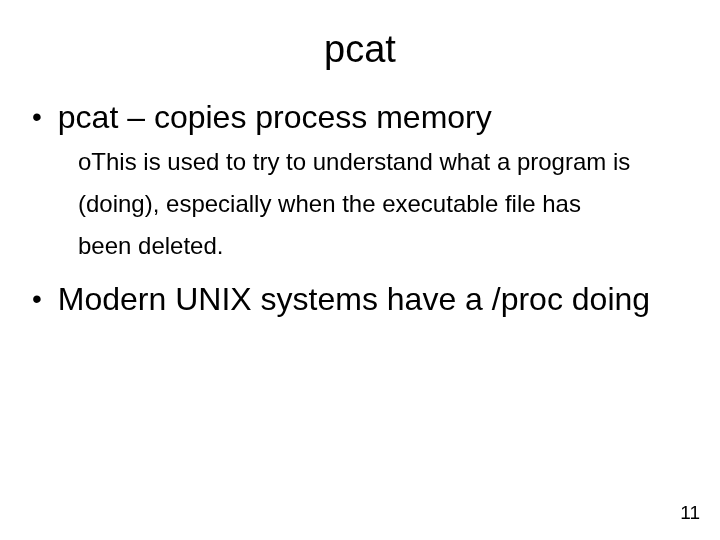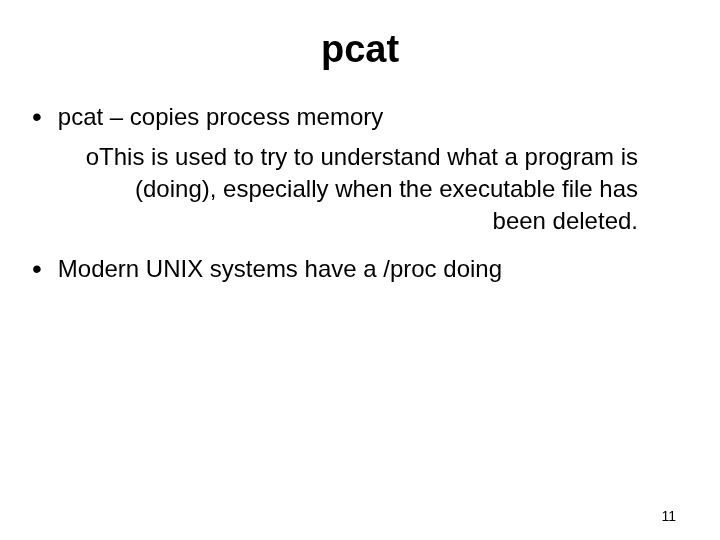--- a/index.html
+++ b/index.html
@@ -16,56 +16,55 @@
     position: relative;
     width: 720px;
     height: 540px;
     box-sizing: border-box;
     padding: 28px 42px 0 42px;
   }
   .title {
     text-align: center;
     font-size: 38px;
     margin: 0 0 28px 0;
-    font-weight: bold;
+    font-weight: normal;
   }
   ul.top {
     list-style: none;
     margin: 0;
     padding: 0;
   }
   ul.top > li {
     margin-bottom: 8px;
   }
   .bullet-row {
     display: flex;
     align-items: flex-start;
   }
   .dot {
     font-size: 28px;
     line-height: 36px;
     margin-right: 16px;
     margin-left: -10px;
   }
   .bullet-text {
-    font-size: 24px;
+    font-size: 32px;
     line-height: 36px;
   }
   .sub {
     margin: 6px 0 14px 36px;
     font-size: 24px;
-    line-height: 32px;
+    line-height: 42px;
     max-width: 560px;
-    text-align: right;
   }
   .pagenum {
     position: absolute;
-    right: 44px;
+    right: 20px;
     bottom: 16px;
-    font-size: 14px;
+    font-size: 19px;
   }
 </style>
 </head>
 <body>
 
 <div class="slide">
 
   <h1 class="title">pcat</h1>
 
   <ul class="top">

